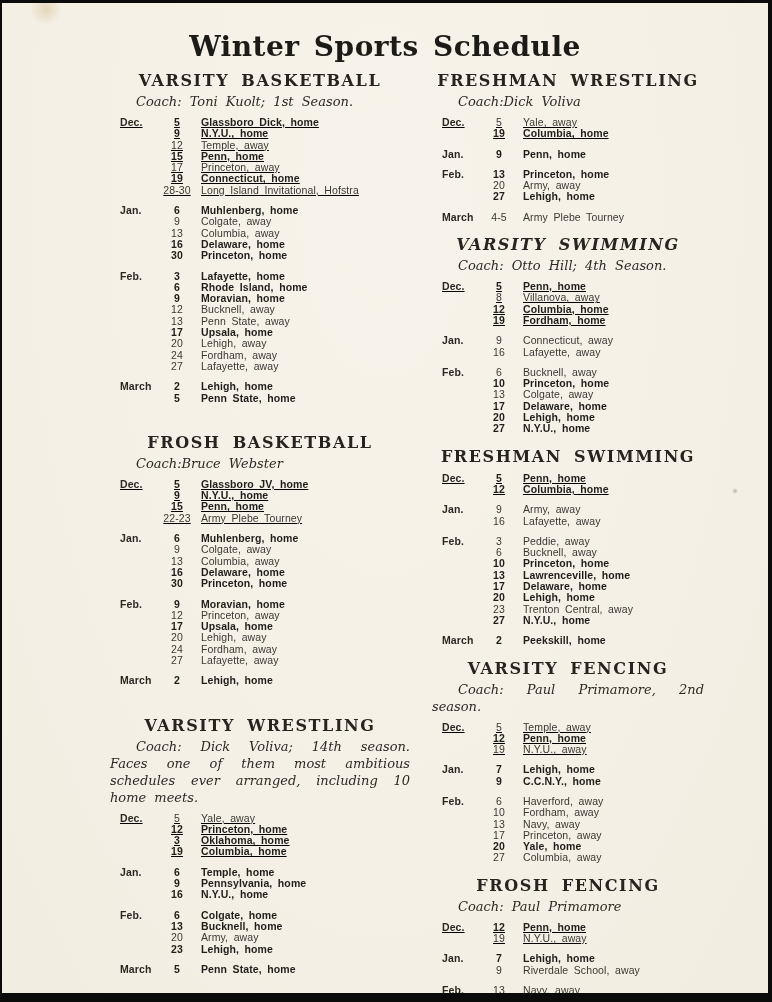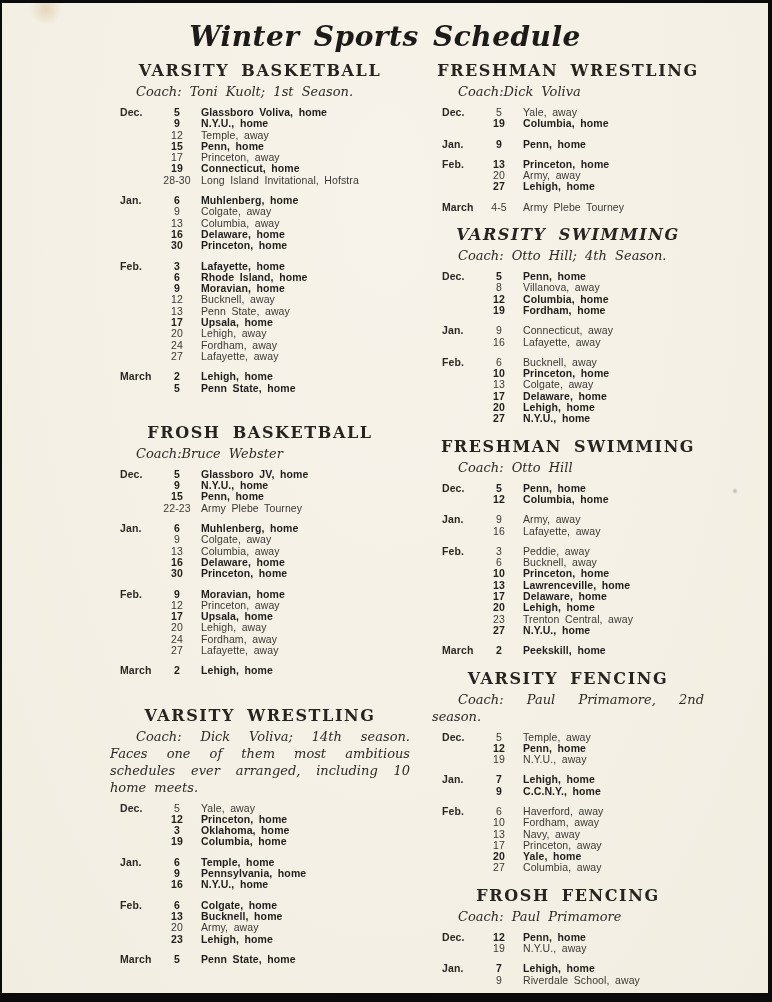--- a/index.html
+++ b/index.html
@@ -13,24 +13,23 @@
   .paper {
     position: absolute;
     left: 2px; top: 3px; right: 4px; bottom: 9px;
     background:
       radial-gradient(circle at 44px 6px, rgba(205,175,120,.4), rgba(205,175,120,0) 16px),
       radial-gradient(circle at 733px 488px, rgba(110,100,80,.45), rgba(110,100,80,0) 3px),
       radial-gradient(ellipse at 50% 20%, #f7f3ea 0%, #f4f0e5 60%, #f1ede1 100%);
     overflow: hidden;
   }
   .title {
-    margin-top: 17px;
+    margin-top: 27px;
     text-align: center;
     font-family: "DejaVu Serif", serif;
-    font-style: italic;
     font-weight: bold;
     font-size: 28px;
     letter-spacing: 0.5px;
     word-spacing: 4px;
     color: #1d1b18;
   }
   .columns { display: flex; margin-top: 9px; }
   .col-left  { width: 300px; margin-left: 108px; }
   .col-right { width: 272px; margin-left: 22px; }
 
@@ -54,21 +53,21 @@
     font-size: 13px;
     line-height: 17px;
     color: #2d2a25;
     text-indent: 26px;
     text-align: justify;
     word-spacing: 4px;
     margin-top: 3px;
   }
   .schedule { margin-top: 7px; padding-left: 10px; }
   .month-group { margin-top: 9px; }
-  .month-group:first-child { margin-top: 0; }
+  .month-group:first-child { margin-top: 0; text-decoration: underline; }
   .row {
     display: flex;
     font-size: 10.5px;
     line-height: 11.3px;
     letter-spacing: 0.1px;
     word-spacing: 2.5px;
     color: #3b3833;
   }
   .row .month { width: 42px; font-weight: bold; color: #2b2823; }
   .row .date  { width: 30px; text-align: center; margin-right: 9px; }
@@ -83,21 +82,21 @@
   <div class="columns">
     <div class="col col-left">
   <div class="section">
     <div class="section-heading">VARSITY BASKETBALL</div>
     <div class="coach">Coach: Toni Kuolt; 1st Season.</div>
     <div class="schedule">
   <div class="month-group">
   <div class="row bold">
     <span class="month">Dec.</span>
     <span class="date">5</span>
-    <span class="opp">Glassboro Voliva, home</span>
+    <span class="opp">Glassboro Dick, home</span>
   </div>
 
   <div class="row bold">
     <span class="month"></span>
     <span class="date">9</span>
     <span class="opp">N.Y.U., home</span>
   </div>
 
   <div class="row">
     <span class="month"></span>
@@ -566,21 +565,20 @@
     <span class="month"></span>
     <span class="date">27</span>
     <span class="opp">N.Y.U., home</span>
   </div>
 </div>
 </div>
   </div>
 
   <div class="section">
     <div class="section-heading">FRESHMAN SWIMMING</div>
-    <div class="coach">Coach: Otto Hill</div>
     <div class="schedule">
   <div class="month-group">
   <div class="row bold">
     <span class="month">Dec.</span>
     <span class="date">5</span>
     <span class="opp">Penn, home</span>
   </div>
 
   <div class="row bold">
     <span class="month"></span>

